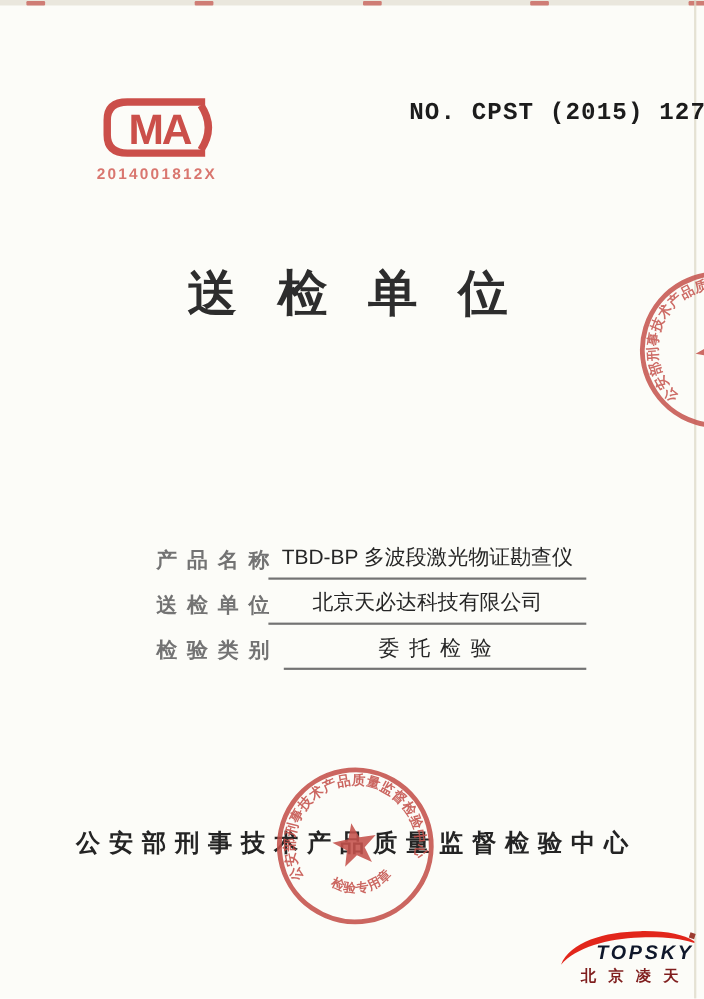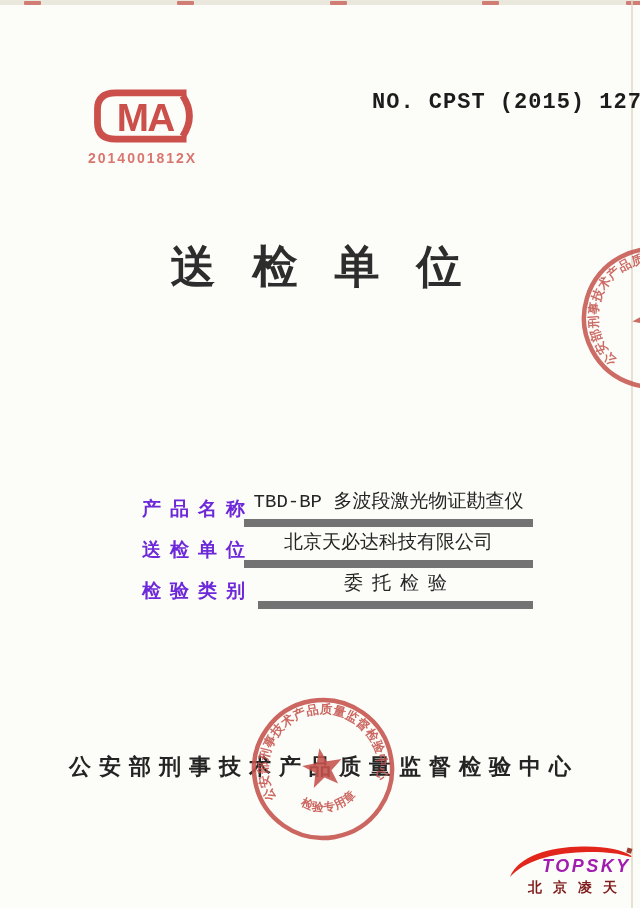--- a/index.html
+++ b/index.html
@@ -42,30 +42,30 @@
     font-family:"Liberation Sans",sans-serif;
   }
 
   
   .field-row{
     position:absolute;left:142px;width:391px;height:36px;
     display:flex;align-items:flex-end;
   }
   .field-row .lbl{
     flex:none;width:96px;
-    font-size:19px;font-weight:700;color:#6d28d9;
+    font-size:19px;font-weight:700;color:#737373;
     letter-spacing:9px;white-space:nowrap;
     padding-bottom:5px;
   }
   .field-row .val{
     flex:1;margin-left:6px;
     text-align:center;
-    font-family:Liberation Mono, monospace;
+    font-family:Liberation Sans, sans-serif;
     font-size:19px;color:#262626;
-    border-bottom:8px solid #737373;
+    border-bottom:2px solid #737373;
     padding-bottom:5px;white-space:nowrap;
   }
   .field-row .val.spaced{letter-spacing:9px;text-indent:9px;margin-left:20px;}
   .row1{top:491px;} .row2{top:532px;} .row3{top:573px;}
 
   
   .issuer{
     position:absolute;left:0;right:0;top:752px;
     text-align:center;
     font-size:22px;font-weight:600;color:#242424;
@@ -76,21 +76,21 @@
   .stamp{position:absolute;width:150px;height:150px;opacity:.88;}
   .stamp-main{left:248px;top:694px;transform:rotate(-10deg);}
   .stamp-edge{left:578px;top:243px;transform:rotate(-28deg);opacity:.85;}
 
   
   .brand{position:absolute;left:500px;top:842px;width:140px;height:60px;}
   .brand .swoosh{position:absolute;left:6px;top:2px;}
   .brand .brand-name{
     position:absolute;left:42px;top:14px;
     font-size:18px;font-weight:700;font-style:italic;
-    color:#a21caf;letter-spacing:2.5px;white-space:nowrap;
+    color:#0f172a;letter-spacing:2.5px;white-space:nowrap;
   }
   .brand .brand-sub{
     position:absolute;left:28px;top:37px;
     font-size:14px;font-weight:700;color:#7f1d1d;
     letter-spacing:11px;white-space:nowrap;font-family:Liberation Mono, monospace;
   }
 </style>
 </head>
 <body>
 

